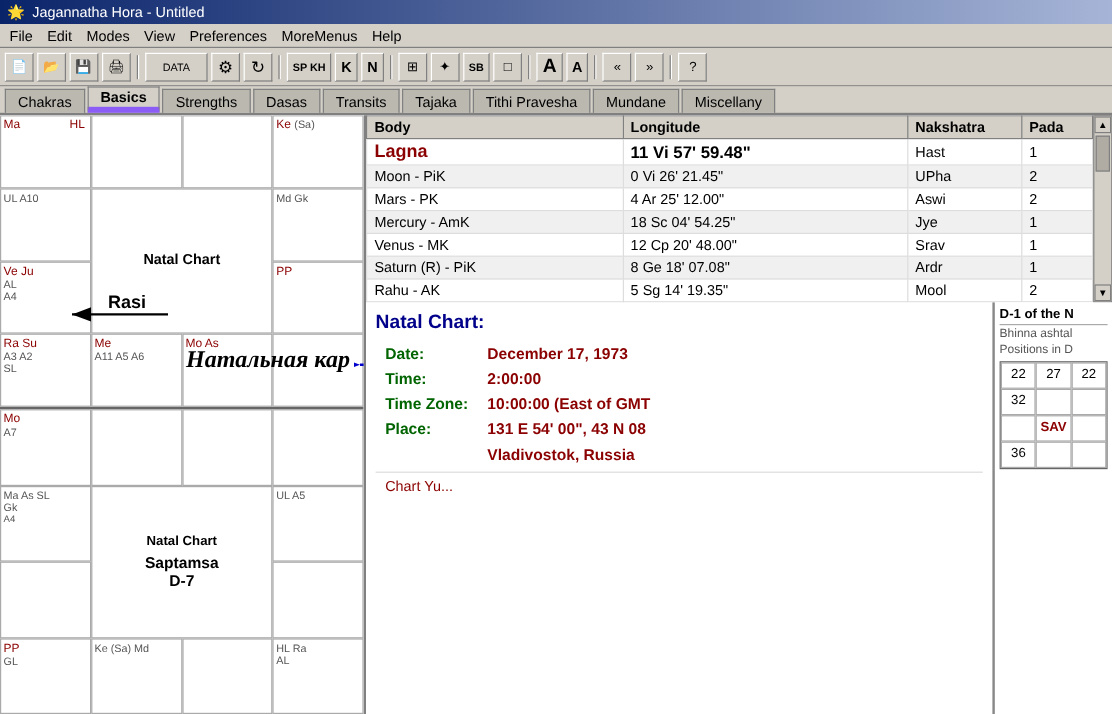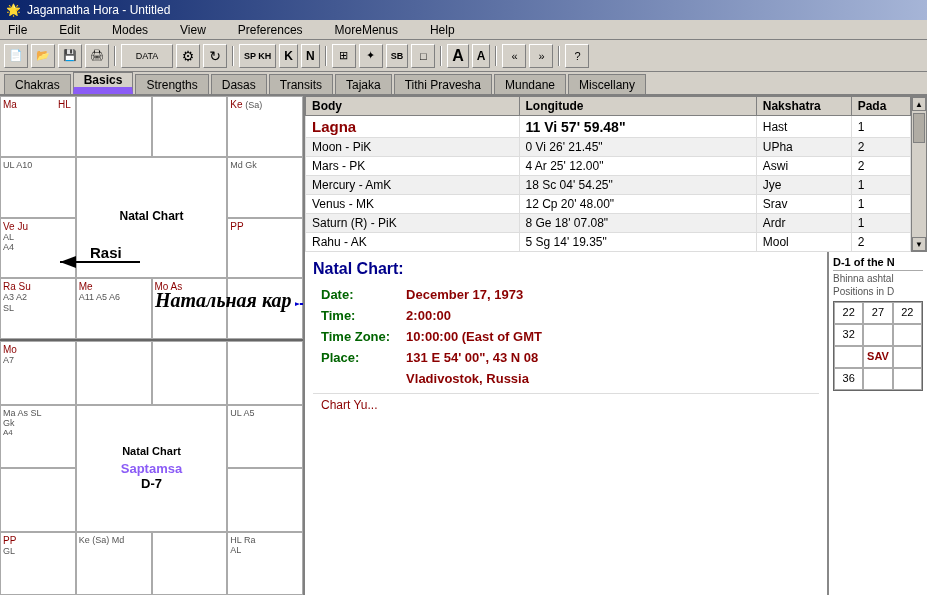--- a/index.html
+++ b/index.html
@@ -16,21 +16,21 @@
       gap: 6px;
       height: 20px;
     }
 
     
     .menu-bar {
       background: #d4d0c8;
       border-bottom: 1px solid #808080;
       display: flex;
       padding: 2px 4px;
-      gap: 24px;
+      gap: 4px;
       height: 20px;
       align-items: center;
       text-align: right;
     }
     .menu-item {
       font-size: 12px;
       cursor: pointer;
       padding: 1px 4px;
       color: #000;
     }
@@ -81,21 +81,21 @@
       background: #bbb8b0;
       border: 1px solid #808080;
       border-bottom: none;
       cursor: pointer;
       font-size: 12px;
       height: 20px;
       display: flex; align-items: center;
     }
     .tab.active {
       background: #d4d0c8;
-      border-bottom: 7px solid #8b5cf6;
+      border-bottom: 5px solid #8b5cf6;
       font-weight: bold;
       height: 22px;
     }
 
     
     .main-content {
       display: flex;
       height: calc(595px - 20px - 20px - 32px - 24px);
       background: #fff;
     }
@@ -405,21 +405,21 @@
         <div class="chart-cell" style="padding:2px;"></div>
 
         <div class="chart-cell" style="padding:2px;font-size:9px;">
           <div style="color:#555;">Ma  As  SL</div>
           <div style="color:#555;">Gk</div>
           <div style="color:#555;font-size:8px;">A4</div>
         </div>
 
         <div class="chart-cell bottom-center-cell" style="grid-column:2/4;grid-row:2/4;">
           <div style="font-size:11px;font-weight:bold;color:#000;">Natal Chart</div>
-          <div style="font-size:13px;font-weight:bold;color:#8b5cf6;margin-top:4px;">Saptamsa</div>
+          <div style="font-size:13px;font-weight:bold;color:#000000;margin-top:4px;">Saptamsa</div>
           <div style="font-size:13px;font-weight:bold;color:#000;">D-7</div>
         </div>
         <div class="chart-cell" style="padding:2px;font-size:9px;">
           <div style="color:#555;">UL A5</div>
         </div>
 
         <div class="chart-cell" style="padding:2px;"></div>
         <div class="chart-cell" style="padding:2px;"></div>
 
         <div class="chart-cell" style="padding:2px;font-size:10px;">

